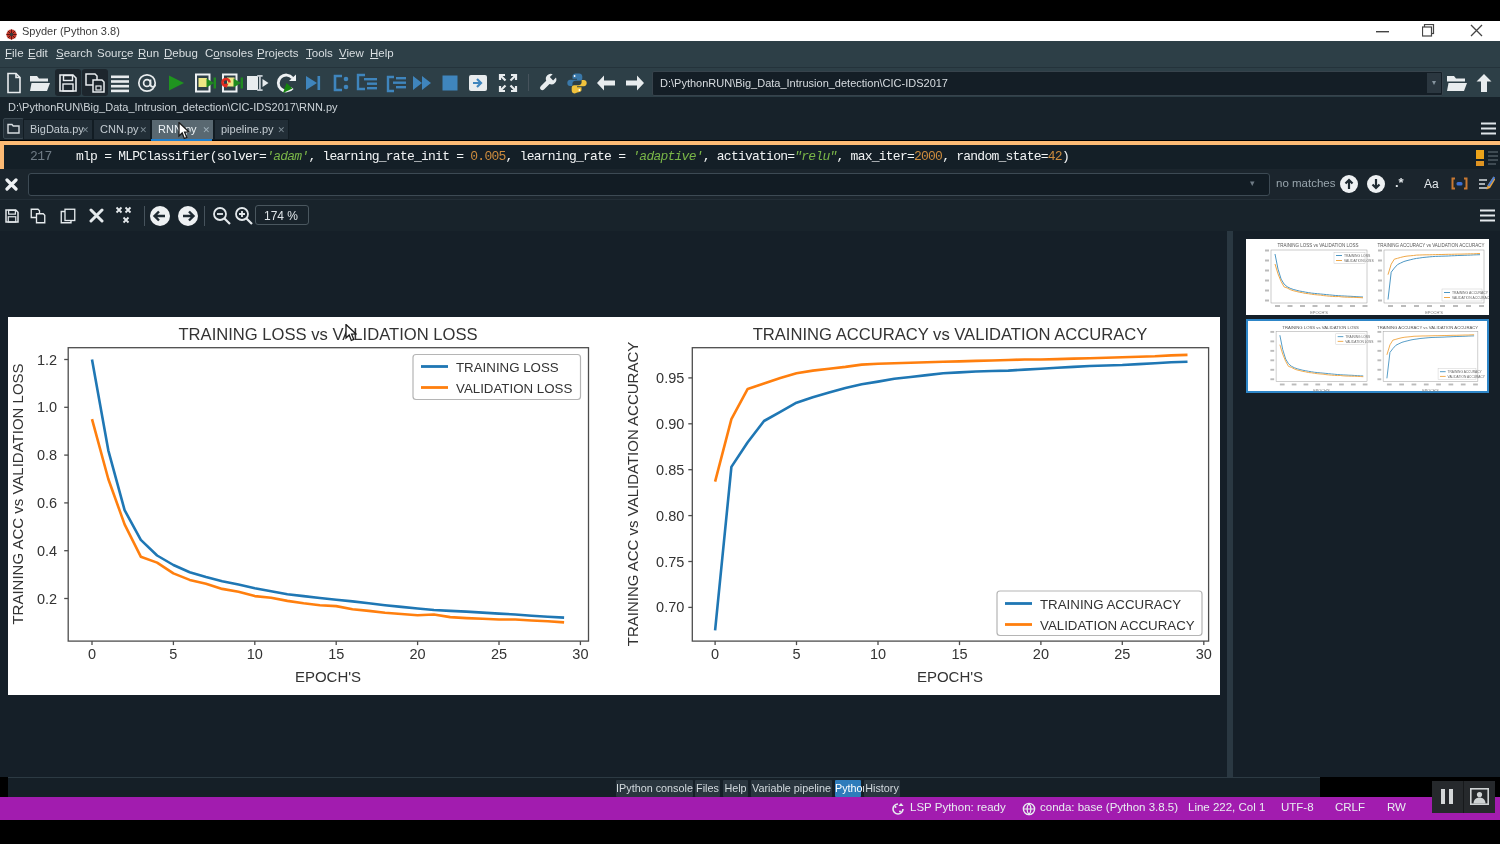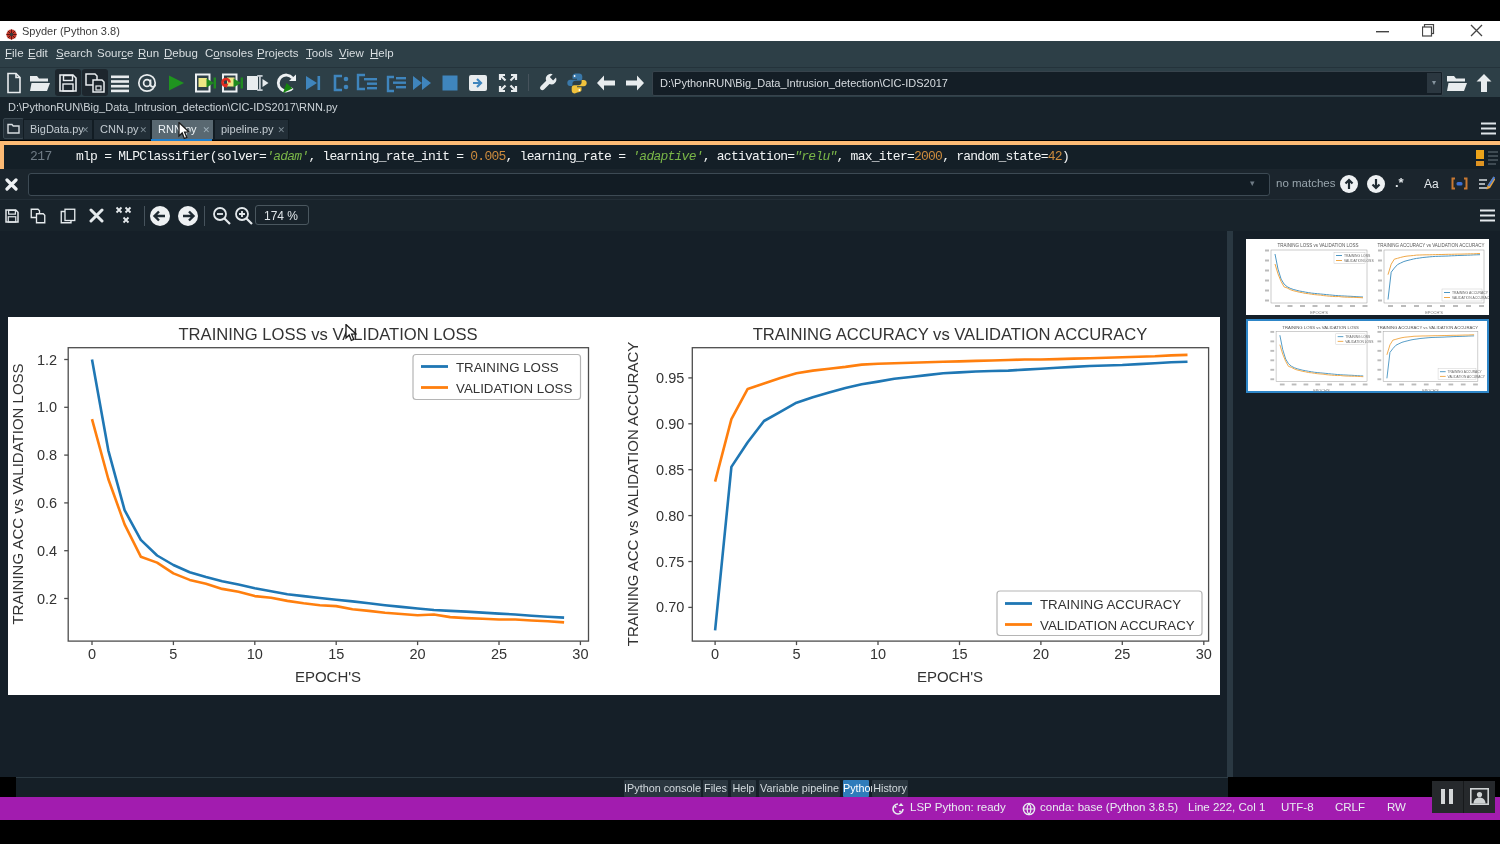--- a/index.html
+++ b/index.html
@@ -13,21 +13,21 @@
 .pathbar{left:0;top:97px;width:1500px;height:20px;background:#17222a;font-size:11px;color:#ccd3d8;line-height:20px;padding-left:8px}
 .tabbar{left:0;top:117px;width:1500px;height:23px;background:#17222a}
 .tab{position:absolute;top:2px;height:19px;background:#222e37;color:#c4ccd2;font-size:11px;line-height:19px;border:1px solid #121c23;white-space:nowrap}
 .editor{left:0;top:141px;width:1498px;height:25px;background:#141f27;border:4px solid #fdba74;font-family:"Liberation Mono",monospace;font-size:13px;overflow:hidden}
 .findbar{left:0;top:169px;width:1500px;height:30px;background:#1b252d}
 .plotbar{left:0;top:199px;width:1500px;height:32px;background:#18232b;border-top:1px solid #232e37}
 .plotspane{left:0;top:231px;width:1227px;height:546px;background:#151f28}
 .rightpanel{left:1233px;top:231px;width:267px;height:546px;background:#151f28}
 .splitter{left:1227px;top:231px;width:6px;height:546px;background:#2a3842}
 .figure{left:8px;top:317px;width:1212px;height:378px;background:#fff}
-.botbar{left:16px;top:777px;width:1212px;height:20px;background:#151f27;border-top:1px solid #2c3a43}
+.botbar{left:8px;top:777px;width:1312px;height:20px;background:#151f27;border-top:1px solid #2c3a43}
 .bottab{position:absolute;top:1.5px;height:17px;background:#2a363f;color:#d3dade;font-size:10.8px;line-height:17px;text-align:center;border-radius:1px;white-space:nowrap}
 .statusbar{left:0;top:797px;width:1500px;height:23px;background:#a21caf;color:#e8eef1;font-size:11.5px}
 .statusbar span{position:absolute;top:4px}
 .black{background:#000}
 .thumb{position:absolute;left:13px;width:243px;background:#fff}
 </style></head>
 <body>
 <div id="root">
 
 <div class="abs titlebar"></div>

